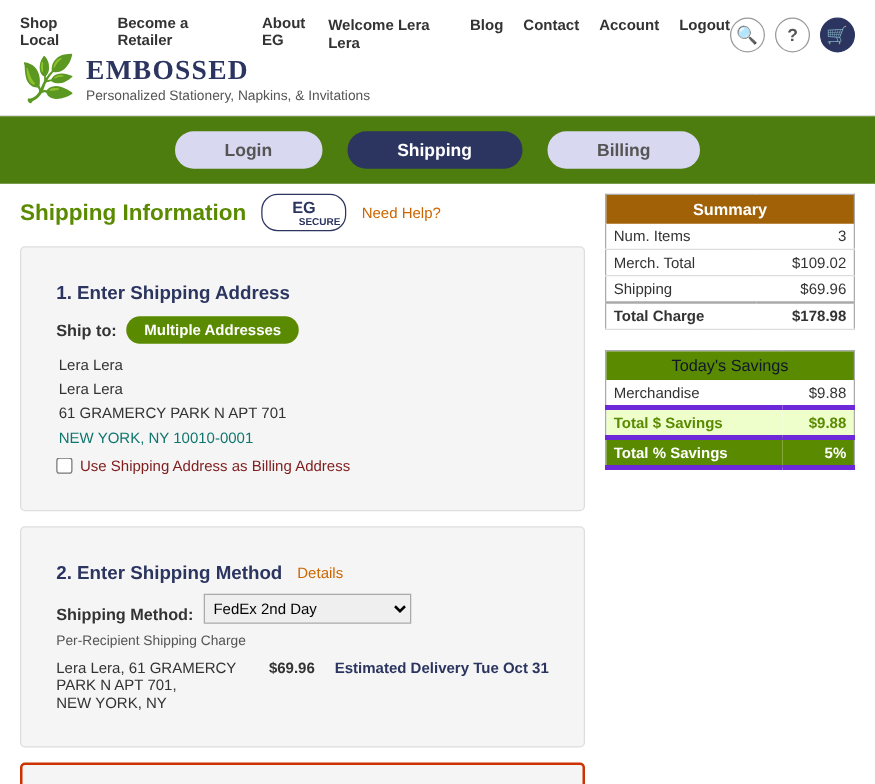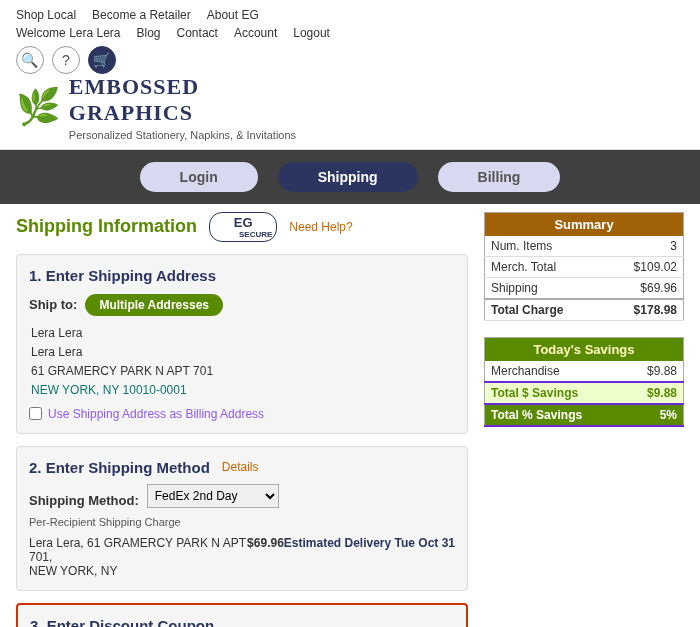--- a/index.html
+++ b/index.html
@@ -1,89 +1,89 @@
 <!DOCTYPE html>
 <html><head>
   <meta charset="utf-8">
   <style>
     * { box-sizing: border-box; margin: 0; padding: 0; }
     body { font-family: Arial, sans-serif; font-size: 13px; background: #fff; color: #333; width: 700px; }
 
     
-    .top-nav { display: flex; flex-direction: column; align-items: flex-start; padding: 8px 16px 0; }
+    .top-nav { display: flex; flex-direction: row; align-items: center; padding: 8px 16px 0; font-weight: bold; }
     .top-nav-links-1 { display: flex; gap: 16px; font-size: 12px; }
     .top-nav-links-2 { display: flex; gap: 16px; font-size: 12px; margin-top: 4px; }
     .top-nav-links-1 a, .top-nav-links-2 a { text-decoration: none; color: #333; }
     .header-icons { display: flex; gap: 8px; margin-top: 6px; align-items: center; }
     .icon-circle { width: 28px; height: 28px; border-radius: 50%; border: 1px solid #999; display: flex; align-items: center; justify-content: center; cursor: pointer; font-size: 14px; color: #555; }
     .icon-circle.cart { background: #2b3560; color: #fff; border-color: #2b3560; }
 
     .header-top { display: flex; justify-content: space-between; align-items: flex-start; padding: 0 16px 8px; border-bottom: 1px solid #ddd; }
     .logo-area { display: flex; align-items: center; gap: 8px; }
     .logo-text { font-size: 22px; font-weight: bold; color: #2b3560; letter-spacing: 1px; font-family: Georgia, serif; text-transform: uppercase; line-height: 1.2; }
     .logo-text span { display: block; }
     .logo-subtitle { font-size: 11px; color: #555; margin-top: 2px; }
     .leaf-icon { font-size: 36px; color: #2b3560; }
 
     
-    .step-tabs { display: flex; justify-content: center; gap: 20px; padding: 12px 0; background: #404040; }
+    .step-tabs { display: flex; justify-content: center; gap: 20px; padding: 12px 0; background: #4d7c0f; }
     .step-tab { padding: 7px 40px; border-radius: 20px; font-size: 14px; font-weight: bold; cursor: pointer; }
     .step-tab.inactive { background: #d8d8f0; color: #555; }
     .step-tab.active { background: #2b3560; color: #fff; }
 
     
     .main-content { display: flex; padding: 0 16px; gap: 16px; }
     .left-panel { flex: 1; }
     .right-panel { width: 200px; flex-shrink: 0; padding-top: 8px; }
 
     
     .shipping-heading-row { display: flex; align-items: center; gap: 12px; padding: 8px 0 12px; }
     .shipping-heading { font-size: 18px; color: #5a8a00; font-weight: bold; }
     .eg-secure-badge { display: flex; flex-direction: column; align-items: center; font-size: 9px; color: #2b3560; font-weight: bold; border: 1px solid #2b3560; padding: 2px 4px; border-radius: 13px; }
     .eg-secure-badge .eg { font-size: 13px; font-weight: bold; }
     .need-help { color: #cc6600; text-decoration: none; font-size: 12px; }
 
     
-    .section { background: #f5f5f5; border: 1px solid #ddd; border-radius: 4px; margin-bottom: 12px; padding: 12px; }
+    .section { background: #f5f5f5; border: 1px solid #ddd; border-radius: 4px; margin-bottom: 12px; padding: 28px; }
     .section-title { font-size: 15px; font-weight: bold; color: #2b3560; margin-bottom: 10px; }
 
     
     .ship-to-row { display: flex; align-items: center; gap: 8px; margin-bottom: 8px; }
     .ship-to-label { font-weight: bold; font-size: 13px; }
     .multi-addr-btn { background: #5a8a00; color: #fff; border: none; border-radius: 14px; padding: 4px 14px; font-size: 12px; font-weight: bold; cursor: pointer; }
     .address-block { font-size: 12px; line-height: 1.6; color: #333; margin-left: 2px; }
     .address-block .city { color: #0f766e; }
     .checkbox-row { display: flex; align-items: center; gap: 6px; margin-top: 6px; font-size: 12px; }
-    .checkbox-row a { color: #8b5cf6; text-decoration: none; text-align: center; }
+    .checkbox-row a { color: #7f1d1d; text-decoration: none; text-align: center; }
 
     
     .method-row { display: flex; align-items: flex-end; gap: 8px; margin-bottom: 8px; }
     .method-label { font-weight: bold; font-size: 13px; }
-    .method-select { font-size: 12px; padding: 3px; border: 1px solid #aaa; width: 132px; }
+    .method-select { font-size: 12px; padding: 3px; border: 1px solid #aaa; width: 166px; }
     .details-link { color: #cc6600; text-decoration: none; font-size: 12px; margin-left: 6px; }
     .per-recipient { font-size: 11px; color: #555; margin-bottom: 8px; }
-    .delivery-row { display: flex; align-items: flex-start; gap: 0; font-size: 12px; }
+    .delivery-row { display: flex; align-items: flex-start; gap: 16px; font-size: 12px; }
     .delivery-addr { flex: 1; }
     .delivery-price { font-weight: bold; }
     .estimated-delivery { color: #2b3560; font-weight: bold; }
 
     
     .section.coupon-section { border: 2px solid #cc3300; }
 
     
     .summary-table { width: 100%; border-collapse: collapse; border: 1px solid #aaa; font-size: 12px; margin-bottom: 16px; }
     .summary-table th { background: #a16207; color: #fff; text-align: center; padding: 4px 6px; font-size: 13px; font-weight: bold; }
     .summary-table td { padding: 3px 6px; border-bottom: 1px solid #ddd; }
     .summary-table td:last-child { text-align: right; }
     .summary-table tr.total-row td { font-weight: bold; border-top: 2px solid #aaa; margin-top: 35px; }
 
     
     .savings-table { width: 100%; border-collapse: collapse; border: 1px solid #aaa; font-size: 12px; }
-    .savings-table th { background: #5a8a00; color: #fef9c3; text-align: center; padding: 4px 6px; font-size: 13px; font-weight: bold; }
-    .savings-table td { padding: 3px 6px; border-bottom: 2px solid #6d28d9; }
+    .savings-table th { background: #5a8a00; color: #0f172a; text-align: center; padding: 4px 6px; font-size: 13px; font-weight: normal; }
+    .savings-table td { padding: 3px 6px; border-bottom: 4px solid #6d28d9; }
     .savings-table td:last-child { text-align: right; }
     .savings-table tr.savings-total td { font-weight: bold; color: #5a8a00; background: #eeffcc; }
     .savings-table tr.savings-pct td { font-weight: bold; color: #fff; background: #5a8a00; }
   </style>
 </head>
 <body>
 
 <div class="top-nav">
   <div class="top-nav-links-1">
     <a>Shop Local</a>
@@ -103,21 +103,20 @@
     <div class="icon-circle cart">🛒</div>
   </div>
 </div>
 
 <div class="header-top">
   <div class="logo-area">
     <div class="leaf-icon">🌿</div>
     <div>
       <div class="logo-text">
         <span>Embossed</span>
-        <span>Graphics</span>
       </div>
       <div class="logo-subtitle">Personalized Stationery, Napkins, &amp; Invitations</div>
     </div>
   </div>
 </div>
 
 <div class="step-tabs">
   <div class="step-tab inactive">Login</div>
   <div class="step-tab active">Shipping</div>
   <div class="step-tab inactive">Billing</div>

